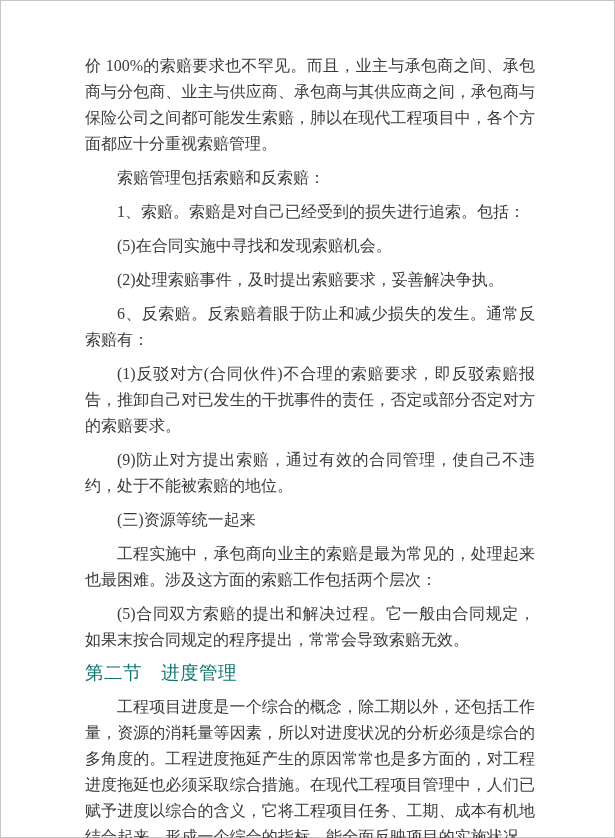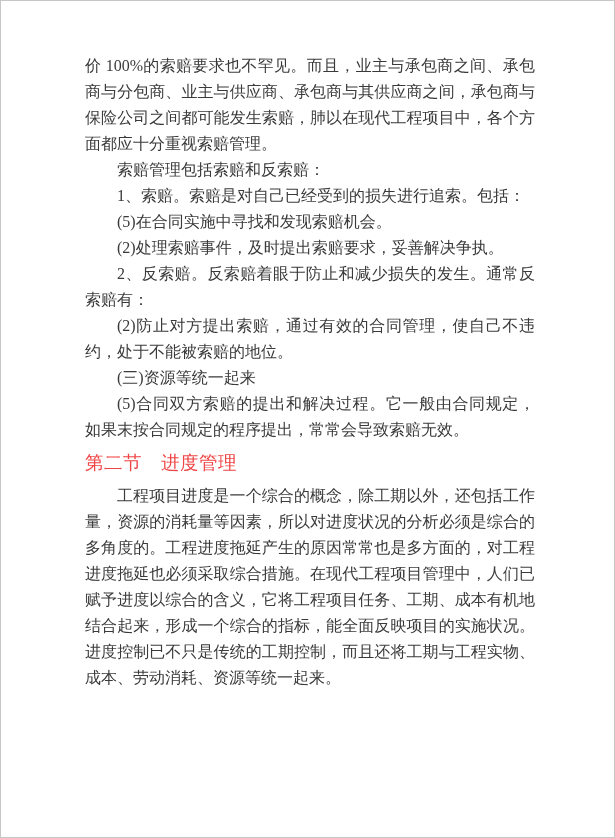--- a/index.html
+++ b/index.html
@@ -33,25 +33,26 @@
   .para {
     font-size: 16px;
     line-height: 26px;
     margin: 0;
     text-align: justify;
     text-align-last: left;
     word-break: break-all;
   }
   .indent {
     text-indent: 32px;
+    margin-top: 8px;
   }
   .section-heading {
     font-size: 18.5px;
     font-weight: normal;
-    color: #ef4444;
+    color: #0f766e;
     line-height: 26px;
     margin: 7px 0 7px 0;
     letter-spacing: 0.5px;
   }
 </style>
 </head>
 <body>
 
 <div class="page">
   <div class="content">
@@ -60,27 +61,29 @@
 
     <p class="para indent">索赔管理包括索赔和反索赔：</p>
 
     <p class="para indent">1、索赔。索赔是对自己已经受到的损失进行追索。包括：</p>
 
 
     <p class="para indent">(5)在合同实施中寻找和发现索赔机会。</p>
 
     <p class="para indent">(2)处理索赔事件，及时提出索赔要求，妥善解决争执。</p>
 
-    <p class="para indent">2、反索赔。反索赔着眼于防止和减少损失的发生。通常反索赔有：</p>
+    <p class="para indent">6、反索赔。反索赔着眼于防止和减少损失的发生。通常反索赔有：</p>
 
+    <p class="para indent">(1)反驳对方(合同伙件)不合理的索赔要求，即反驳索赔报告，推卸自己对已发生的干扰事件的责任，否定或部分否定对方的索赔要求。</p>
 
-    <p class="para indent">(2)防止对方提出索赔，通过有效的合同管理，使自己不违约，处于不能被索赔的地位。</p>
+    <p class="para indent">(9)防止对方提出索赔，通过有效的合同管理，使自己不违约，处于不能被索赔的地位。</p>
 
     <p class="para indent">(三)资源等统一起来</p>
 
+    <p class="para indent">工程实施中，承包商向业主的索赔是最为常见的，处理起来也最困难。涉及这方面的索赔工作包括两个层次：</p>
 
     <p class="para indent">(5)合同双方索赔的提出和解决过程。它一般由合同规定，如果末按合同规定的程序提出，常常会导致索赔无效。</p>
 
 
     <h2 class="section-heading">第二节　进度管理</h2>
 
     <p class="para indent">工程项目进度是一个综合的概念，除工期以外，还包括工作量，资源的消耗量等因素，所以对进度状况的分析必须是综合的多角度的。工程进度拖延产生的原因常常也是多方面的，对工程进度拖延也必须采取综合措施。在现代工程项目管理中，人们已赋予进度以综合的含义，它将工程项目任务、工期、成本有机地结合起来，形成一个综合的指标，能全面反映项目的实施状况。进度控制已不只是传统的工期控制，而且还将工期与工程实物、成本、劳动消耗、资源等统一起来。</p>
 
   </div>
 </div>

